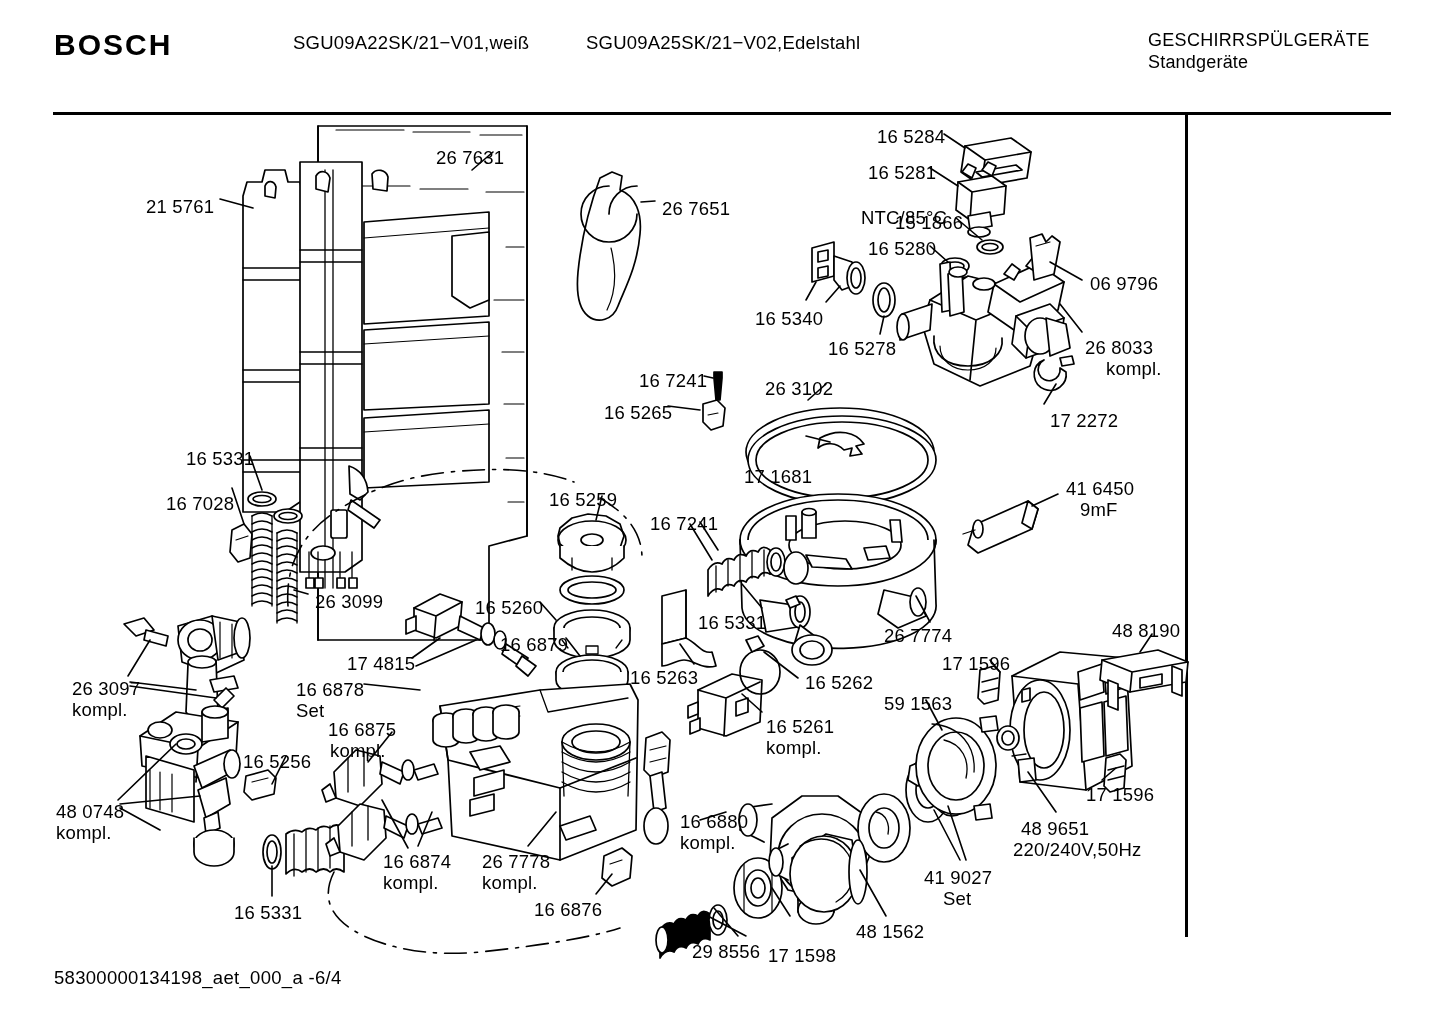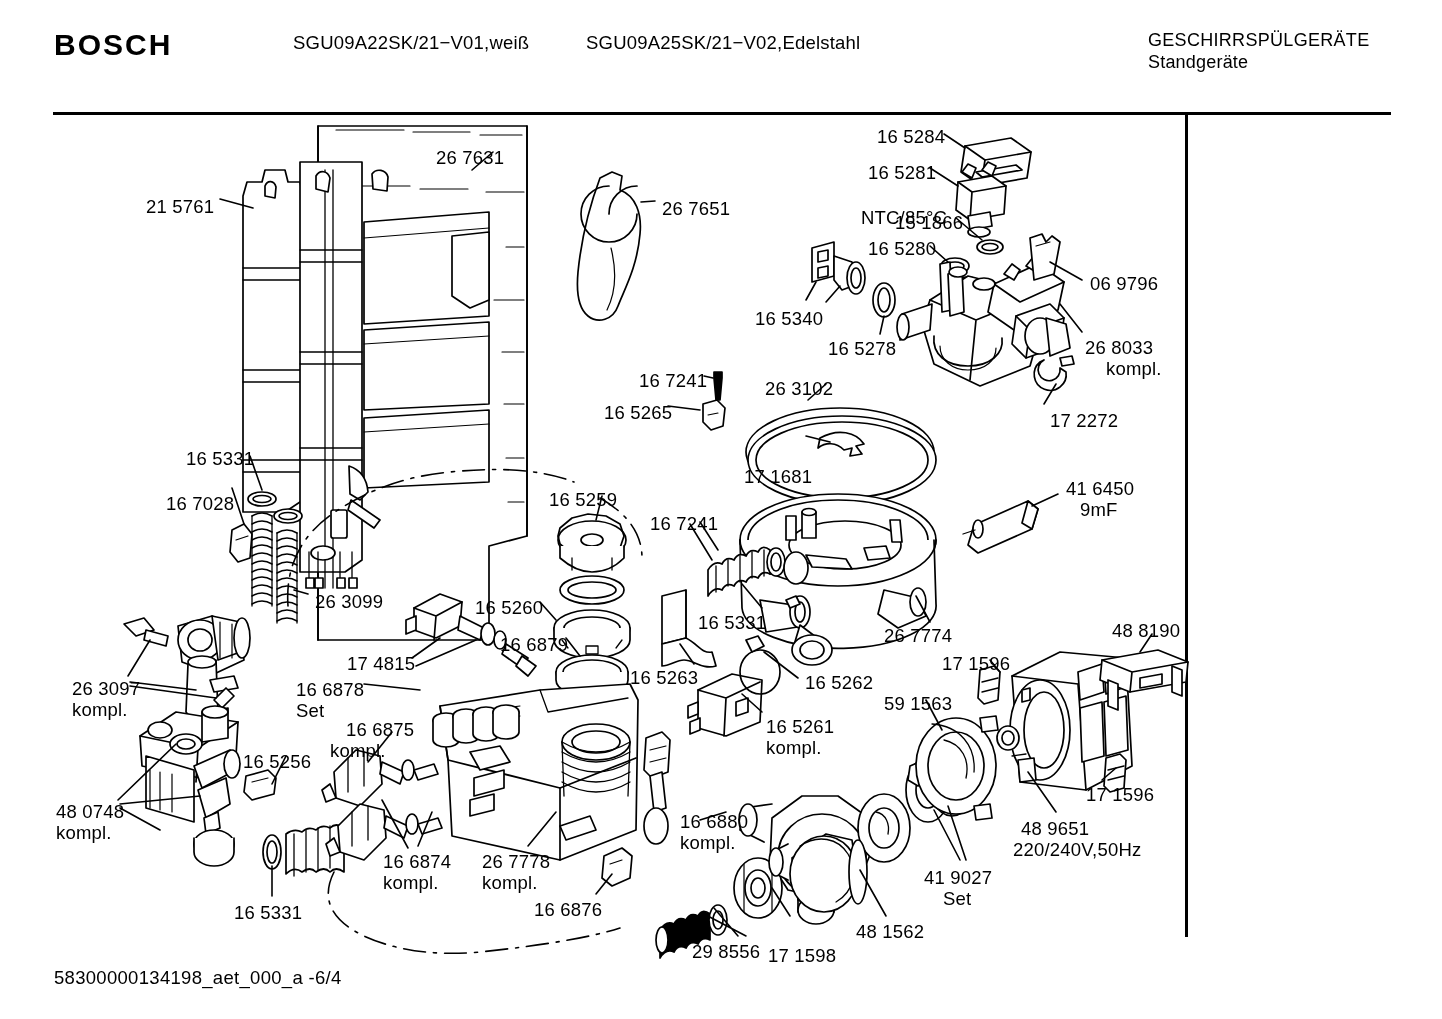--- a/index.html
+++ b/index.html
@@ -571,21 +571,21 @@
     <div class="lbl" style="left: 943px; top: 888px;">Set</div>
     <div class="lbl" style="left: 72px; top: 678px;">26 3097</div>
     <div class="lbl" style="left: 72px; top: 699px;">kompl.</div>
     <div class="lbl" style="left: 243px; top: 751px;">16 5256</div>
     <div class="lbl" style="left: 56px; top: 801px;">48 0748</div>
     <div class="lbl" style="left: 56px; top: 822px;">kompl.</div>
     <div class="lbl" style="left: 234px; top: 902px;">16 5331</div>
     <div class="lbl" style="left: 347px; top: 653px;">17 4815</div>
     <div class="lbl" style="left: 296px; top: 679px;">16 6878</div>
     <div class="lbl" style="left: 296px; top: 700px;">Set</div>
-    <div class="lbl" style="left: 346px; top: 719px;">16 6875</div>
+    <div class="lbl" style="left: 328px; top: 719px;">16 6875</div>
     <div class="lbl" style="left: 330px; top: 740px;">kompl.</div>
     <div class="lbl" style="left: 383px; top: 851px;">16 6874</div>
     <div class="lbl" style="left: 383px; top: 872px;">kompl.</div>
     <div class="lbl" style="left: 482px; top: 851px;">26 7778</div>
     <div class="lbl" style="left: 482px; top: 872px;">kompl.</div>
     <div class="lbl" style="left: 534px; top: 899px;">16 6876</div>
     <div class="lbl" style="left: 680px; top: 811px;">16 6880</div>
     <div class="lbl" style="left: 680px; top: 832px;">kompl.</div>
     <div class="lbl" style="left: 692px; top: 941px;">29 8556</div>
     <div class="lbl" style="left: 768px; top: 921px; margin-top: 24px;">17 1598</div>

